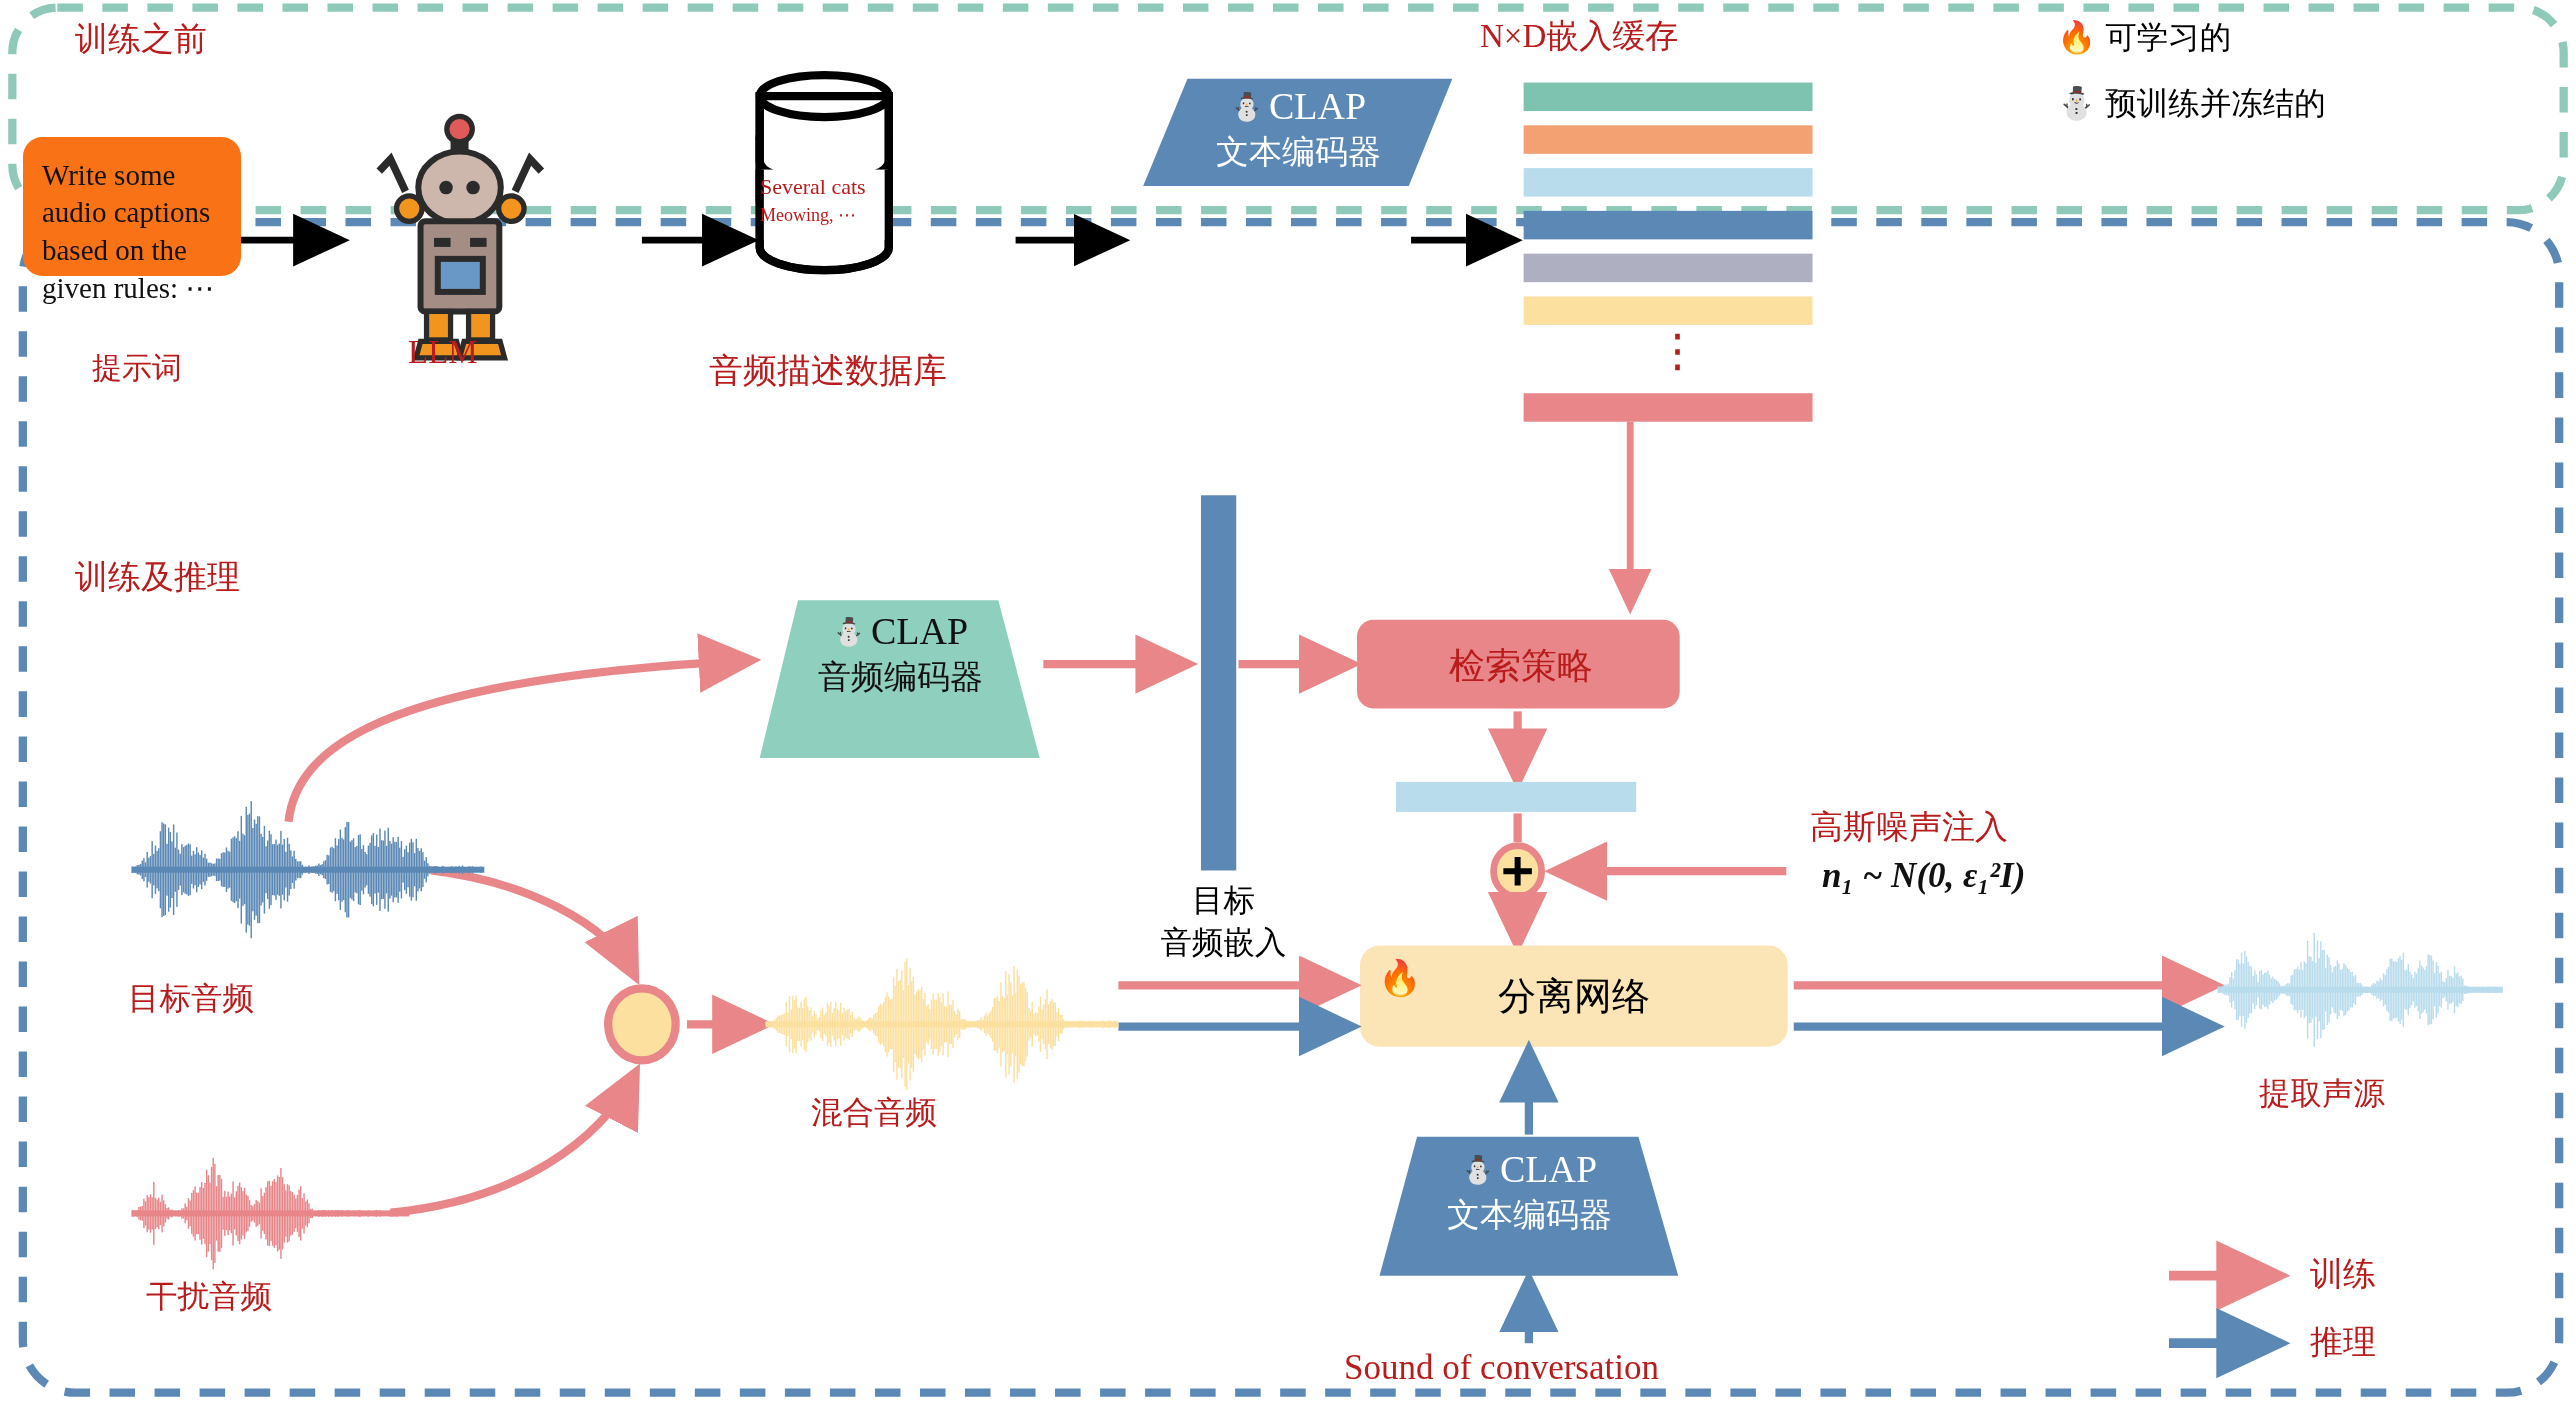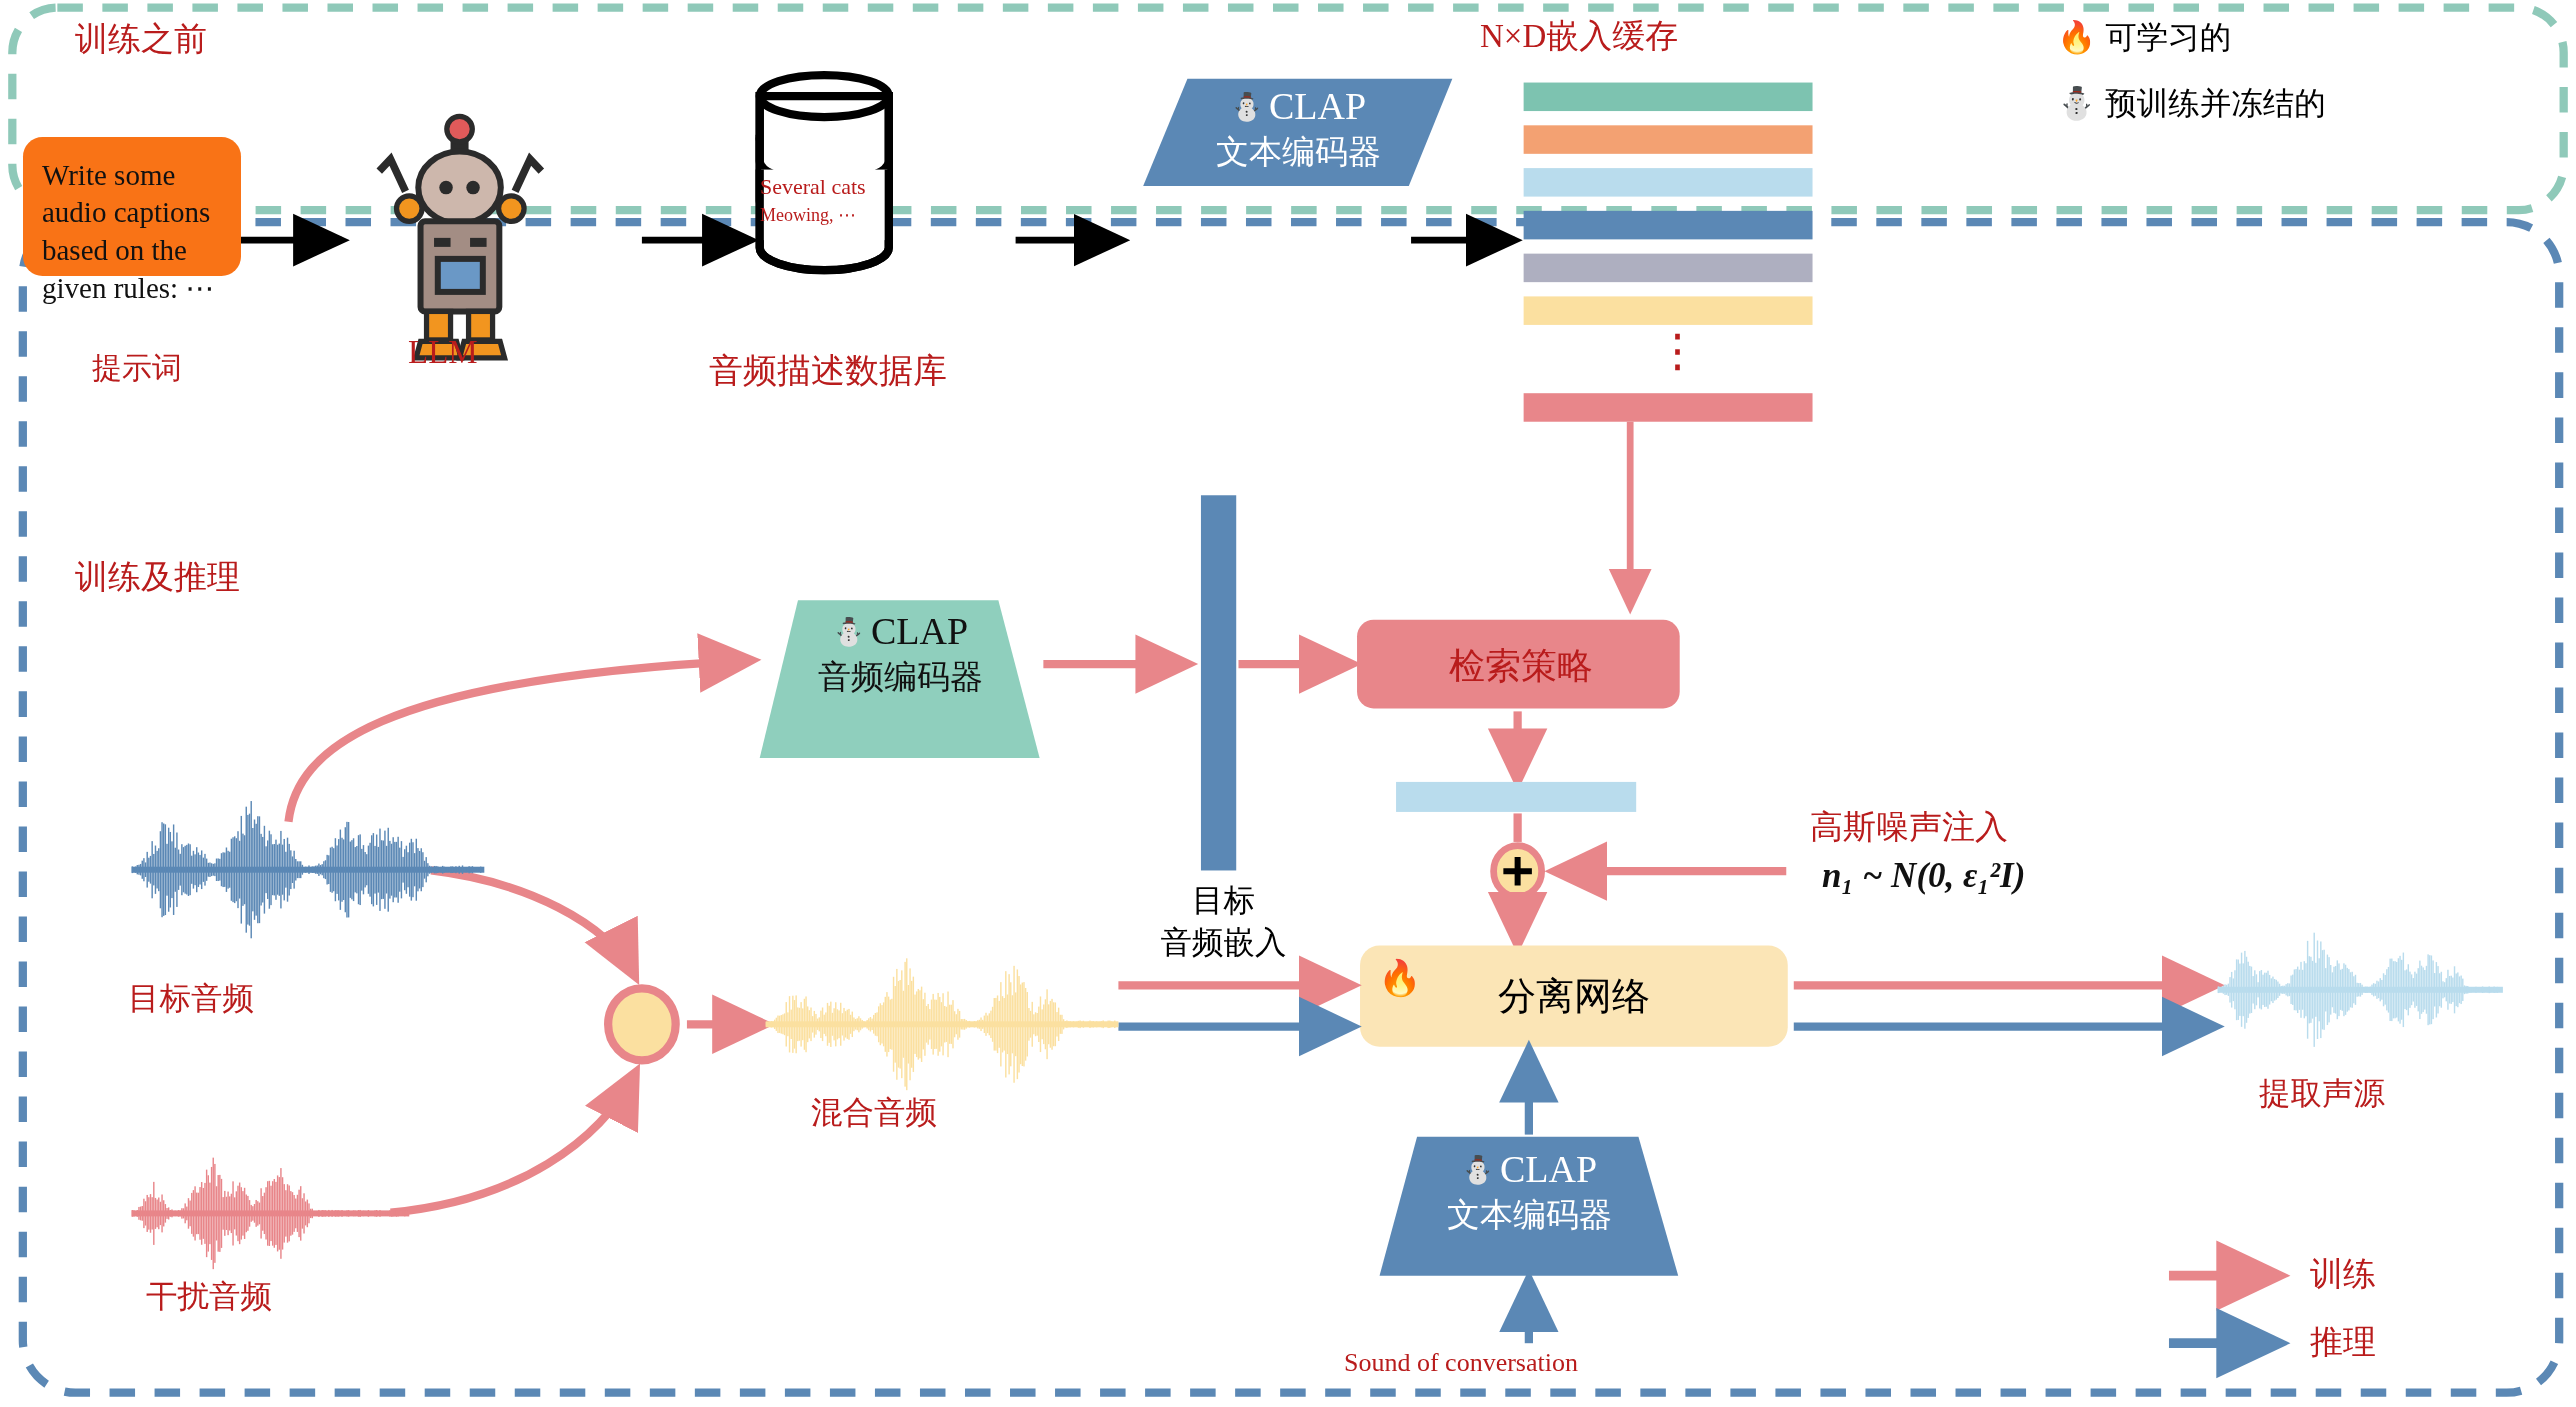--- a/index.html
+++ b/index.html
@@ -993,19 +993,19 @@
   </div>
 
   <div style="position:absolute;left:1400px;top:1147px;width:259px;text-align:center;color:#fff;">
     <div style="display:flex;align-items:center;justify-content:center;gap:4.5px;">
       <span class="emoji" style="font-size:27px;">⛄</span>
       <span class="ser" style="font-size:38px;">CLAP</span>
     </div>
     <div class="cn" style="font-size:33px;margin-top:1.5px;">文本编码器</div>
   </div>
 
-  <div class="lbl ser" style="left:1344px;top:1348px;font-size:26px;text-align:center;">Sound of conversation</div>
+  <div class="lbl ser" style="left:1344px;top:1348px;font-size:35px;text-align:center;">Sound of conversation</div>
 
   <div class="lbl cn" style="left:2310px;top:1252px;font-size:33px;">训练</div>
   <div class="lbl cn" style="left:2310px;top:1320px;font-size:33px;">推理</div>
 
 </div>
 
 
 </body></html>

